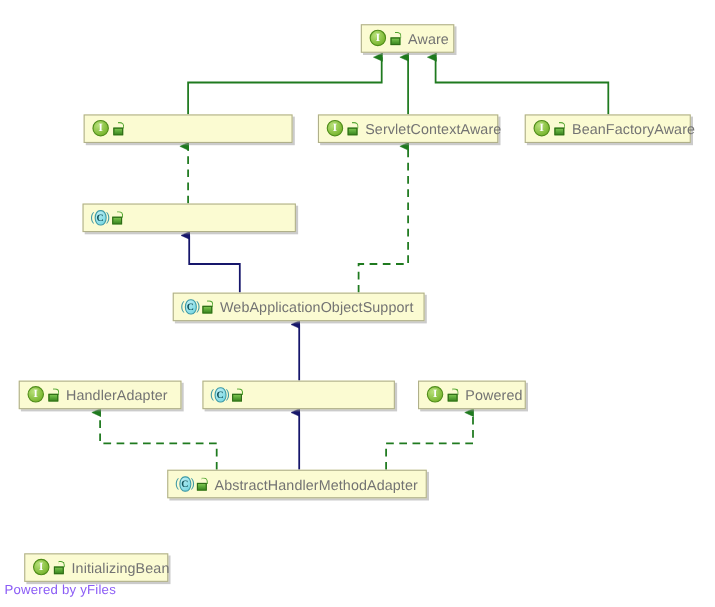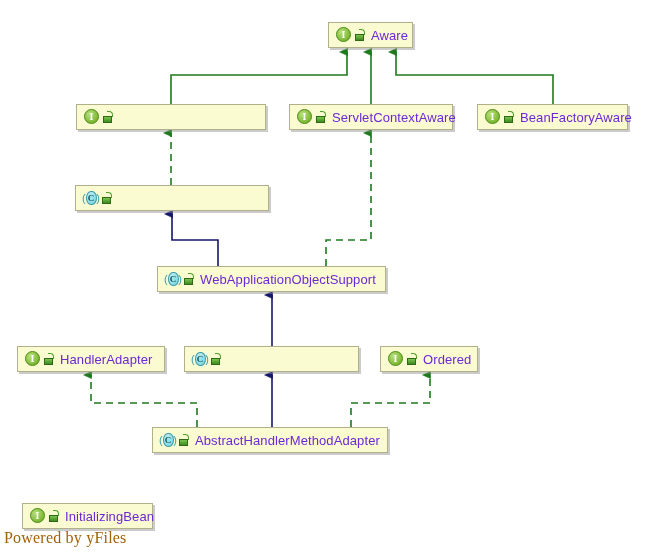--- a/index.html
+++ b/index.html
@@ -126,30 +126,30 @@
     height: 6px;
     border: 1.5px solid #4ea32c;
     border-bottom: none;
     border-left: none;
     border-radius: 0 4px 0 0;
     box-sizing: border-box;
   }
   .node-label {
     font-family: "Liberation Sans", sans-serif;
     font-size: 13px;
-    color: #6d28d9;
+    color: #737373;
     letter-spacing: 0.1px;
   }
   #watermark {
     position: absolute;
     left: 4px;
     top: 529px;
-    font-family: Liberation Serif, serif;
-    font-size: 16px;
-    color: #a16207;
+    font-family: Liberation Sans, sans-serif;
+    font-size: 12px;
+    color: #8b5cf6;
     letter-spacing: 0.2px;
     user-select: none;
   }
 </style>
 </head>
 <body>
 
 <div id="diagram-canvas">
 
   <svg id="edge-layer" width="650" height="552" viewBox="0 0 650 552" xmlns="http://www.w3.org/2000/svg">
@@ -260,21 +260,21 @@
         </span>
       </div>
       <div class="uml-node" style="left: 380px; top: 346px; width: 98px;">
         <span class="node-icon">
           <span class="icon-interface">I</span>
         </span>
         <span class="icon-lock">
           <span class="lock-shackle"></span>
           <span class="lock-body"></span>
         </span>
-        <span class="node-label">Ordered</span>
+        <span class="node-label">Powered</span>
       </div>
       <div class="uml-node" style="left: 152px; top: 427px; width: 236px;">
         <span class="node-icon icon-class">
           <span class="paren paren-l">(</span>
           <span class="cbody">C</span>
           <span class="paren paren-r">)</span>
         </span>
         <span class="icon-lock">
           <span class="lock-shackle"></span>
           <span class="lock-body"></span>

